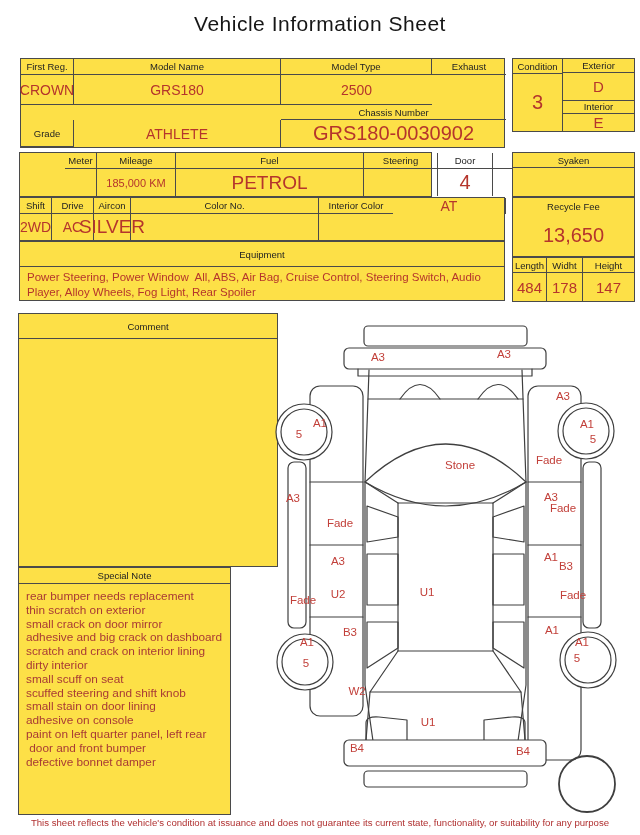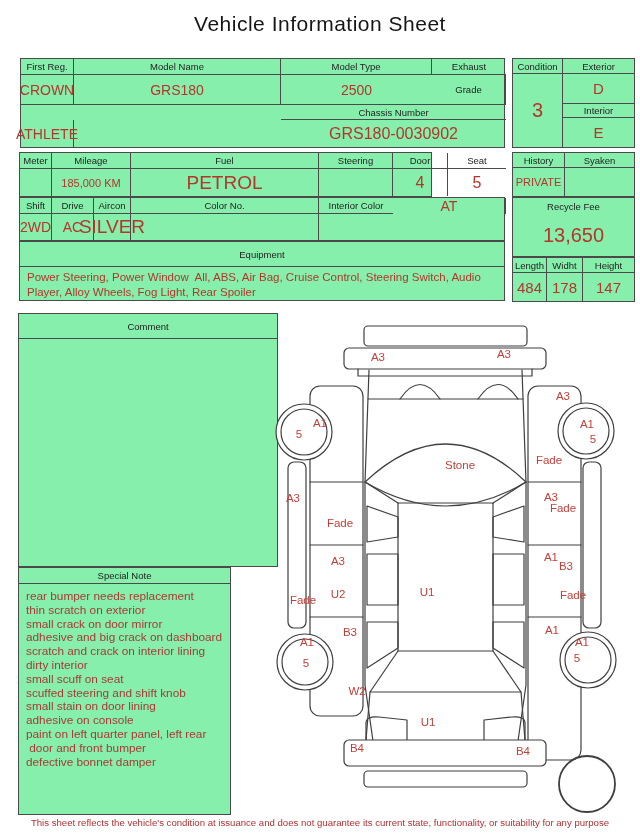--- a/index.html
+++ b/index.html
@@ -12,21 +12,21 @@
   html,body{background:#888;}
   body{font-family:"Liberation Sans",sans-serif;}
   #sheet{
     position:relative;width:640px;height:835px;background:#ffffff;
     overflow:hidden;margin:0 auto;
   }
   .title{
     position:absolute;top:12px;left:0;width:100%;text-align:center;
     font-size:21px;font-weight:500;color:#161616;letter-spacing:.5px;
   }
-  .box{position:absolute;border:1px solid var(--bd);background:#86efac;}
+  .box{position:absolute;border:1px solid var(--bd);background:#fde047;}
   .lab{font-size:9.5px;color:#222;display:flex;align-items:center;justify-content:center;}
   .val{color:var(--red);display:flex;align-items:center;justify-content:center;font-size:14px;}
   .br{border-right:1px solid var(--bd);}
   .bb{border-bottom:1px solid var(--bd);}
   
   .t1{display:grid;grid-template-columns:53px 207px 151px 74px;grid-template-rows:16px 30px 15px 27px;}
   .firstreg{grid-row:2 / span 3;grid-column:1;display:flex;flex-direction:column;justify-content:center;
     color:var(--red);font-size:19px;line-height:20px;padding-left:7px;}
   .span2{grid-column:3 / span 2;}
   
@@ -44,21 +44,21 @@
   
   .hdr{height:25px;}
   .equip-text{padding:3px 7px 0 7px;color:var(--red);font-size:11.5px;line-height:14.5px;white-space:pre-wrap;}
   .note-body{padding:6px 4px 0 7px;}
   .note-line{color:var(--note);font-size:11.8px;line-height:13.8px;white-space:pre;}
   .footer{
     position:absolute;top:817px;left:0;width:100%;text-align:center;
     color:#b03030;font-size:9.6px;
   }
   .fs11{font-size:11px;} .fs14{font-size:14px;} .fs15{font-size:15px;}
-  .fs16{font-size:16px;} .fs19{font-size:19px;} .fs20{font-size:20px;}
+  .fs16{font-size:20px;} .fs19{font-size:19px;} .fs20{font-size:20px;}
   #car-svg{position:absolute;left:270px;top:310px;}
   #diagram-labels text{
     font-family:"Liberation Sans",sans-serif;font-size:11.5px;fill:var(--dred);
     text-anchor:middle;
   }
 </style>
 </head>
 <body>
 
 <div id="sheet">
@@ -68,61 +68,57 @@
   <div class="box t1" style="left:20px;top:58px;width:485px;height:90px;">
     <div class="lab br bb">First Reg.</div>
     <div class="lab br bb">Model Name</div>
     <div class="lab br bb">Model Type</div>
     <div class="lab bb">Exhaust</div>
 
     <div class="val br bb">CROWN</div>
     <div class="val br bb">GRS180</div>
     <div class="val bb">2500</div>
 
+    <div class="lab bb span2">Chassis Number</div>
     <div class="lab br bb">Grade</div>
-    <div class="lab bb span2">Chassis Number</div>
 
     <div class="val br">ATHLETE</div>
     <div class="val span2 fs16">GRS180-0030902</div>
   </div>
 
-  <div class="box cond" style="left:512px;top:58px;width:123px;height:90px;">
+  <div class="box cond" style="left:512px;top:58px;width:123px;height:74px;">
     <div class="cond-l">
       <div class="lab bb" style="height:15px;">Condition</div>
       <div class="val fs20" style="flex:1;">3</div>
     </div>
     <div class="cond-r">
       <div class="lab bb" style="height:15px;">Exterior</div>
       <div class="val bb fs15" style="height:30px;">D</div>
       <div class="lab bb" style="height:14px;">Interior</div>
       <div class="val fs15" style="flex:1;">E</div>
     </div>
   </div>
 
-  <div class="box t2" style="left:19px;top:152px;width:413px;height:45px;">
+  <div class="box t2" style="left:19px;top:152px;width:413px;height:45px;padding-left:45px;">
     <div class="lab br bb">Meter</div>
     <div class="lab br bb">Mileage</div>
     <div class="lab br bb">Fuel</div>
     <div class="lab br bb">Steering</div>
     <div class="lab br bb">Door</div>
     <div class="lab bb">Seat</div>
 
     <div class="val br"></div>
     <div class="val br fs11">185,000 KM</div>
     <div class="val br fs19">PETROL</div>
     <div class="val br"></div>
     <div class="val br fs16">4</div>
     <div class="val fs16">5</div>
   </div>
 
   <div class="box hist" style="left:512px;top:152px;width:123px;height:45px;">
-    <div class="col br" style="width:52px;">
-      <div class="lab bb" style="height:15px;">History</div>
-      <div class="val fs11" style="flex:1;">PRIVATE</div>
-    </div>
     <div class="col" style="flex:1;">
       <div class="lab bb" style="height:15px;">Syaken</div>
       <div class="val fs11" style="flex:1;"></div>
     </div>
   </div>
 
   <div class="box t3" style="left:19px;top:197px;width:486px;height:44px;">
     <div class="lab br bb">Shift</div>
     <div class="lab br bb">Drive</div>
     <div class="lab br bb">Aircon</div>

